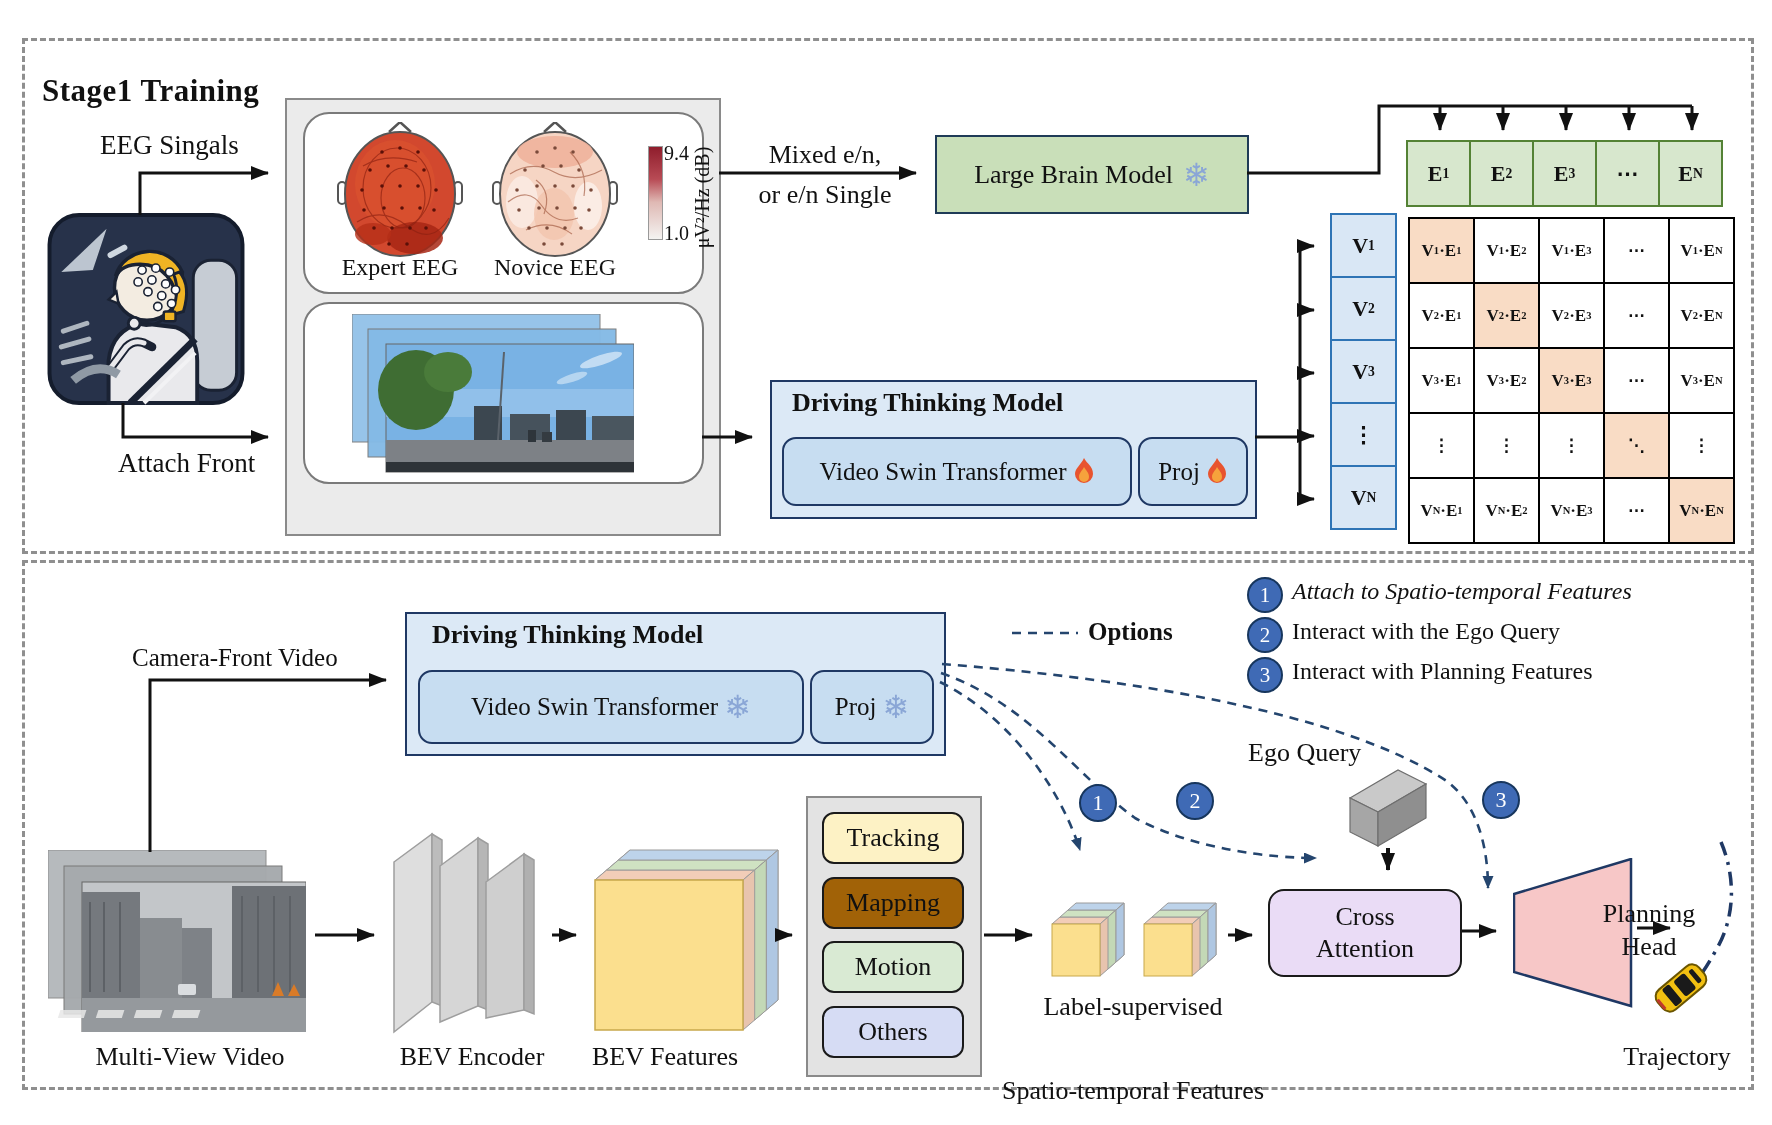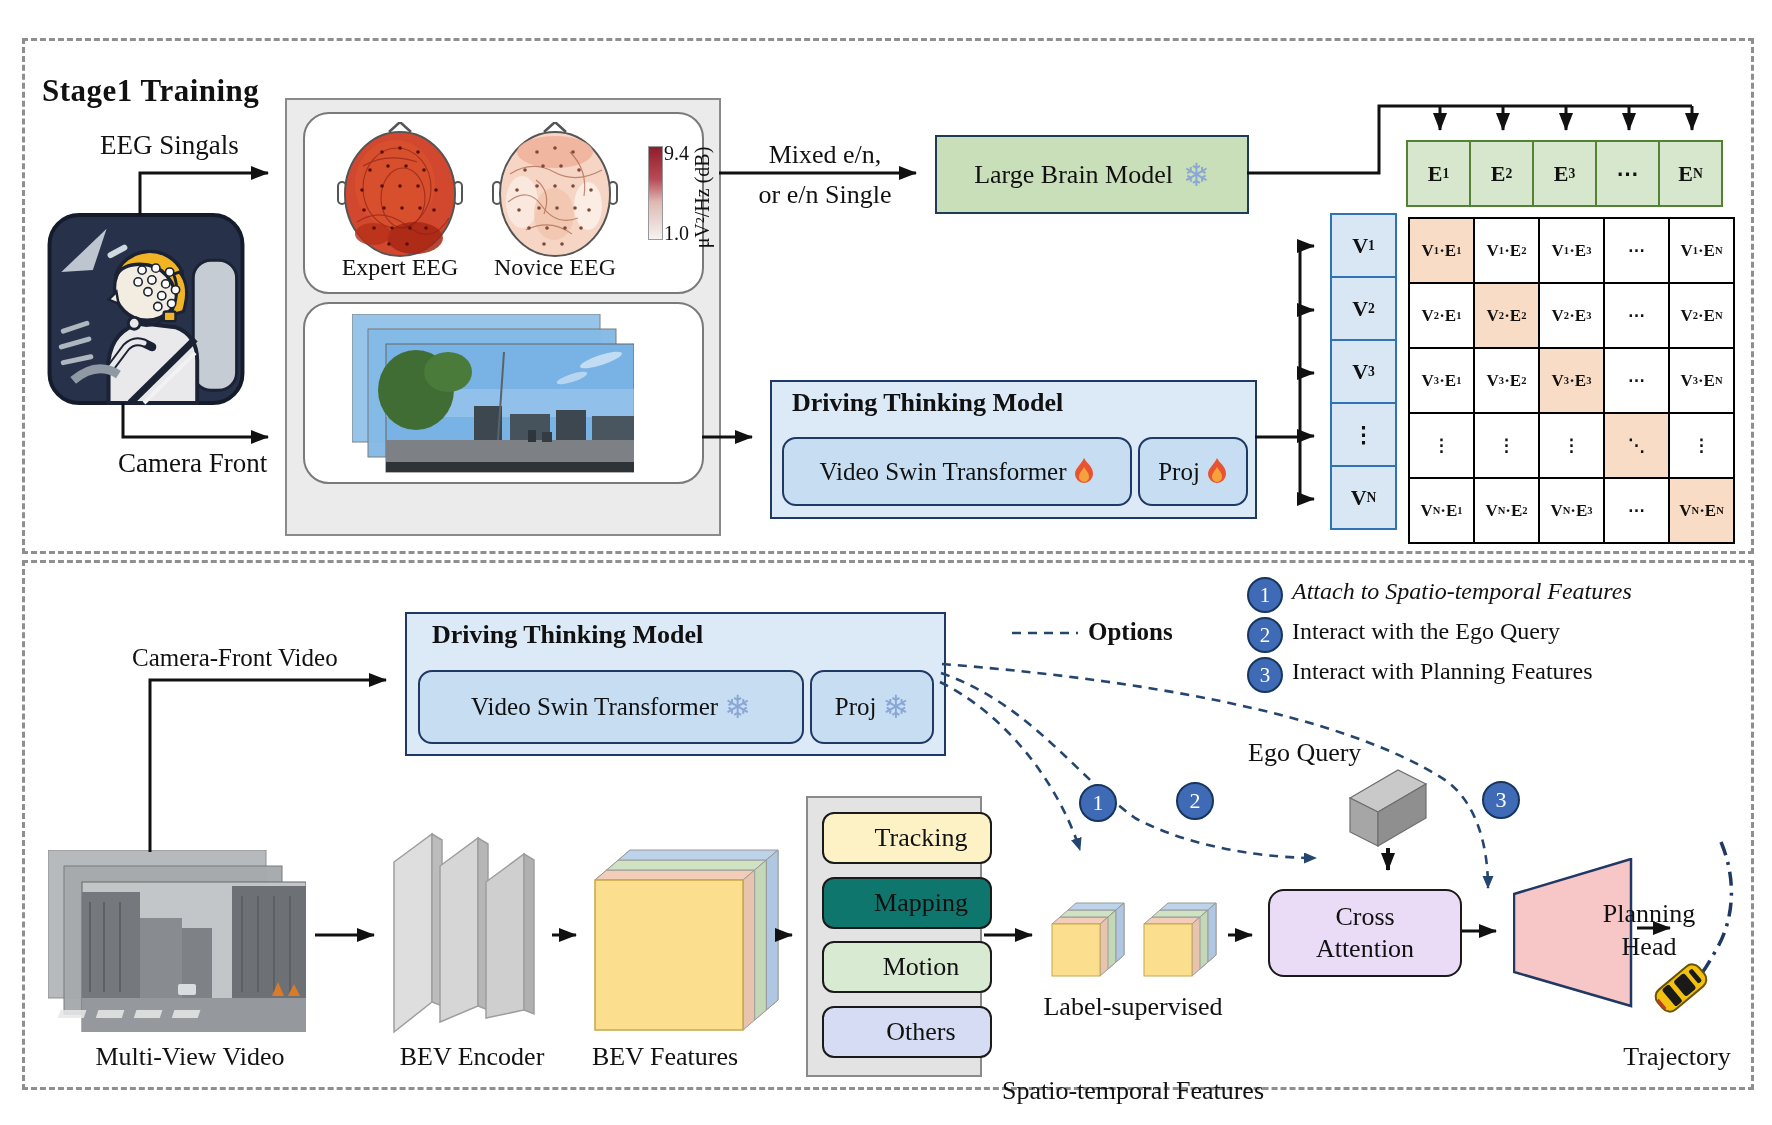--- a/index.html
+++ b/index.html
@@ -25,21 +25,21 @@
   #e-row .ecell{height:63px;background:#d7e7cd;border:2px solid #548235;margin-left:-2px;}
   #v-col{position:absolute;display:grid;grid-template-rows:repeat(5,63px);}
   #v-col .vcell{width:63px;background:#d9e7f5;border:2px solid #2e74b5;margin-top:-2px;}
   #matrix{position:absolute;display:grid;grid-template-columns:repeat(5,63px);
           grid-template-rows:repeat(5,63px);border:2px solid #000;background:#000;grid-gap:2px;}
   .mcell{background:#fff;display:flex;align-items:center;justify-content:center;
          font-weight:bold;font-size:17px;white-space:nowrap;}
   .mcell.diag{background:#f9dcc5;text-align:center;}
   .mcell sub,.ecell sub,.vcell sub{font-size:.62em;line-height:0;}
   .task{position:absolute;left:16px;width:138px;height:48px;border:2.5px solid #1a1a1a;border-radius:12px;
-        display:flex;align-items:center;justify-content:center;font-size:26px;padding-left:28px;}
+        display:flex;align-items:center;justify-content:center;font-size:26px;}
   .badge{position:absolute;border-radius:50%;background:#3f6ab5;border:2px solid #17365d;color:#fff;
          display:flex;align-items:center;justify-content:center;font-size:22px;z-index:8;}
   .legend-text{position:absolute;font-size:24px;white-space:nowrap;}
   .cap-sm{position:absolute;font-size:24px;white-space:nowrap;}
   .colorbar{position:absolute;width:13px;height:92px;border:1px solid #999;
             background:linear-gradient(#8f1d2c,#b84b55 35%,#dfb9b4 60%,#f4f3f1);}
   svg{display:block;}
   #connectors{position:absolute;left:0;top:0;z-index:6;pointer-events:none;}
   .z7{z-index:7;}
 </style>
@@ -85,21 +85,21 @@
       <g stroke="#aeb6bf" stroke-width="5" stroke-linecap="round">
         <path d="M16,120 L40,112"></path>
           <path d="M14,136 L42,128"></path>
           <path d="M16,152 L44,146"></path>
       </g>
       <path d="M26,170 Q50,150 72,164" stroke="#8f99a4" stroke-width="9" fill="none"></path>
     </svg>
   </div>
 
   <div class="lbl" style="left:100px;top:130px;font-size:27px;">EEG Singals</div>
-  <div class="lbl" style="left:118px;top:448px;font-size:27px;">Camera Front</div>
+  <div class="lbl" style="left:118px;top:448px;font-size:27px;">Attach Front</div>
 
   <div class="panel-gray" style="left:285px;top:98px;width:432px;height:434px;"></div>
   <div class="round-white" style="left:303px;top:112px;width:397px;height:178px;"></div>
 
   <div class="abs" style="left:337px;top:122px;">
     <svg width="126" height="138" viewBox="0 0 126 138">
       <path d="M52,10 L63,0 L74,10" fill="none" stroke="#555" stroke-width="2.5"></path>
       <rect x="1" y="60" width="8" height="22" rx="4" fill="#fff" stroke="#555" stroke-width="2"></rect>
       <rect x="117" y="60" width="8" height="22" rx="4" fill="#fff" stroke="#555" stroke-width="2"></rect>
       <ellipse cx="63" cy="72" rx="55" ry="62" fill="#d2482e" stroke="#555" stroke-width="2"></ellipse>
@@ -378,21 +378,21 @@
         <polygon points="178.4,18 190,8 190,158 178.4,168" fill="#afc7e2"></polygon>
         <rect x="7" y="38" width="148" height="150" fill="#fbdf8e" stroke="#c8a84b" stroke-width="1.5"></rect>
       </g>
     </svg>
   </div>
   <div class="lbl lbl-c" style="left:545px;top:1042px;width:240px;">BEV Features</div>
 
   <div class="panel-gray" style="left:806px;top:796px;width:172px;height:277px;background:#e3e3e3;"></div>
   <div id="tasks" class="abs" style="left:806px;top:796px;width:172px;height:277px;">
       <div class="task" style="top: 16px; background: rgb(253, 242, 197);">Tracking</div>
-      <div class="task" style="top: 80.5px; background: #0f766e;">Mapping</div>
+      <div class="task" style="top: 80.5px; background: #a16207;">Mapping</div>
       <div class="task" style="top: 145px; background: rgb(217, 234, 211);">Motion</div>
       <div class="task" style="top: 209.5px; background: rgb(214, 220, 244);">Others</div>
     </div>
 
   <div class="abs" style="left:1048px;top:884px;">
     <svg width="175" height="100" viewBox="0 0 175 100">
       <g stroke="#9a9a9a" stroke-width="1">
         <polygon points="4,40 12,33 60,33 52,40" fill="#f2cdb8"></polygon>
         <polygon points="12,33 20,26 68,26 60,33" fill="#cfe2c2"></polygon>
         <polygon points="20,26 28,19 76,19 68,26" fill="#bdd3ea"></polygon>

